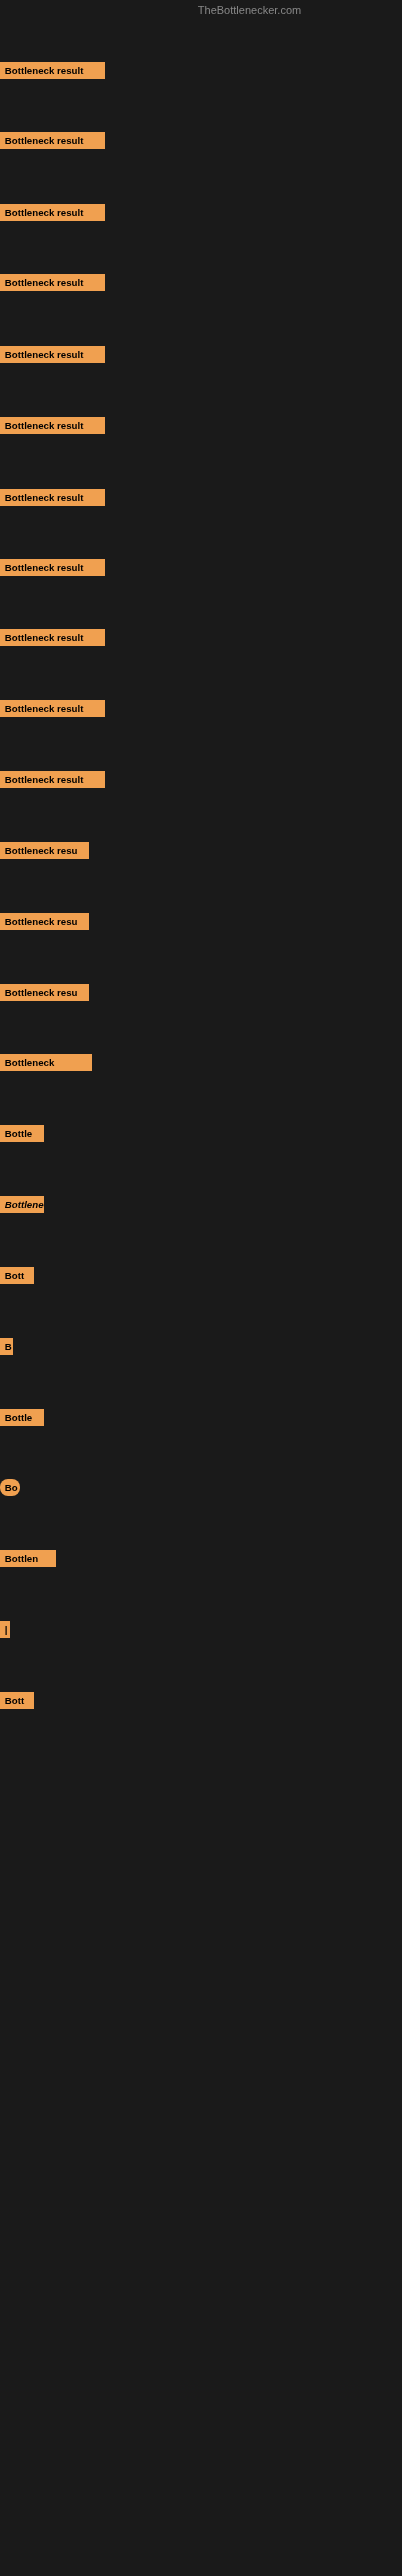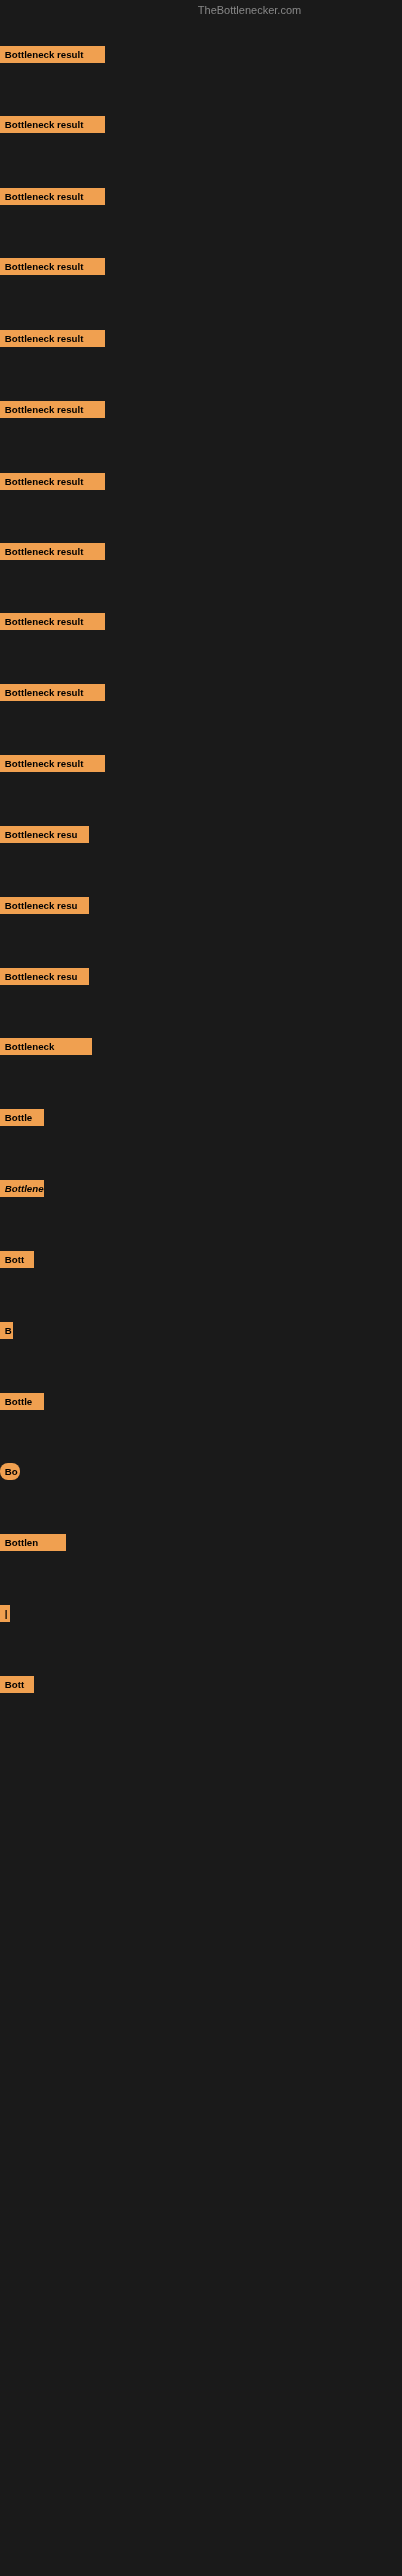--- a/index.html
+++ b/index.html
@@ -30,20 +30,21 @@
     .bottleneck-label {
       position: absolute;
       left: 0;
       background-color: #f0a050;
       color: #000;
       font-size: 9.7px;
       font-weight: bold;
       padding: 3.2px 4.8px;
       white-space: nowrap;
       overflow: hidden;
+      margin-top: 16px;
     }
   </style>
 </head>
 <body>
 
 <span class="site-title">TheBottlenecker.com</span>
 
 <div id="labels-container">
     <div class="bottleneck-label" style="top: 46px; width: 105px;">Bottleneck result</div>
     <div class="bottleneck-label" style="top: 116px; width: 105px;">Bottleneck result</div>
@@ -59,17 +60,17 @@
     <div class="bottleneck-label" style="top: 826px; width: 89px;">Bottleneck resu</div>
     <div class="bottleneck-label" style="top: 897px; width: 89px;">Bottleneck resu</div>
     <div class="bottleneck-label" style="top: 968px; width: 89px;">Bottleneck resu</div>
     <div class="bottleneck-label" style="top: 1038px; width: 92px;">Bottleneck</div>
     <div class="bottleneck-label" style="top: 1109px; width: 44px;">Bottle</div>
     <div class="bottleneck-label" style="top: 1180px; width: 44px; font-style: italic;">Bottlenec</div>
     <div class="bottleneck-label" style="top: 1251px; width: 34px;">Bott</div>
     <div class="bottleneck-label" style="top: 1322px; width: 13px;">B</div>
     <div class="bottleneck-label" style="top: 1393px; width: 44px;">Bottle</div>
     <div class="bottleneck-label" style="top: 1463px; width: 20px; border-radius: 8px;">Bo</div>
-    <div class="bottleneck-label" style="top: 1534px; width: 66px;">Bottlen</div>
+    <div class="bottleneck-label" style="top: 1534px; width: 56px;">Bottlen</div>
     <div class="bottleneck-label" style="top: 1605px; width: 6.4px;">|</div>
     <div class="bottleneck-label" style="top: 1676px; width: 34px;">Bott</div>
   </div>
 
 
 </body></html>

